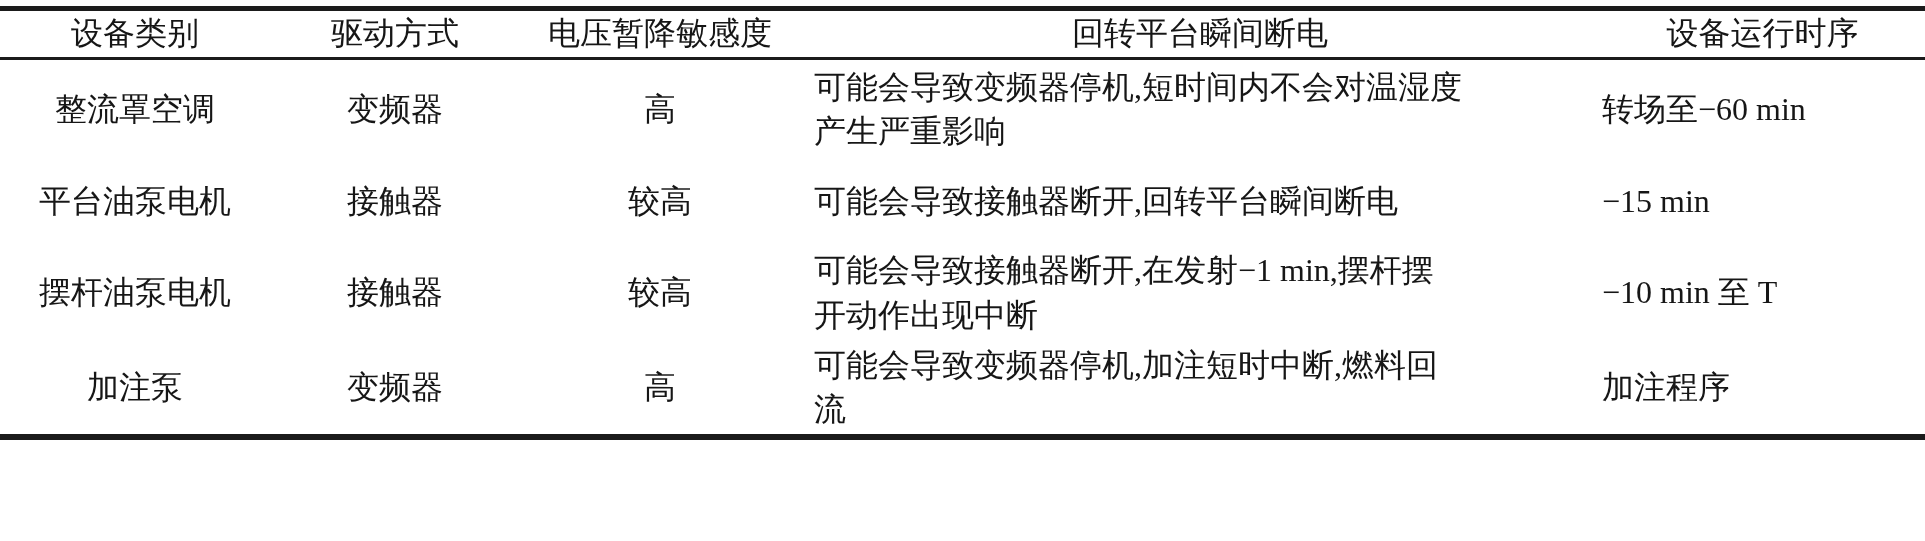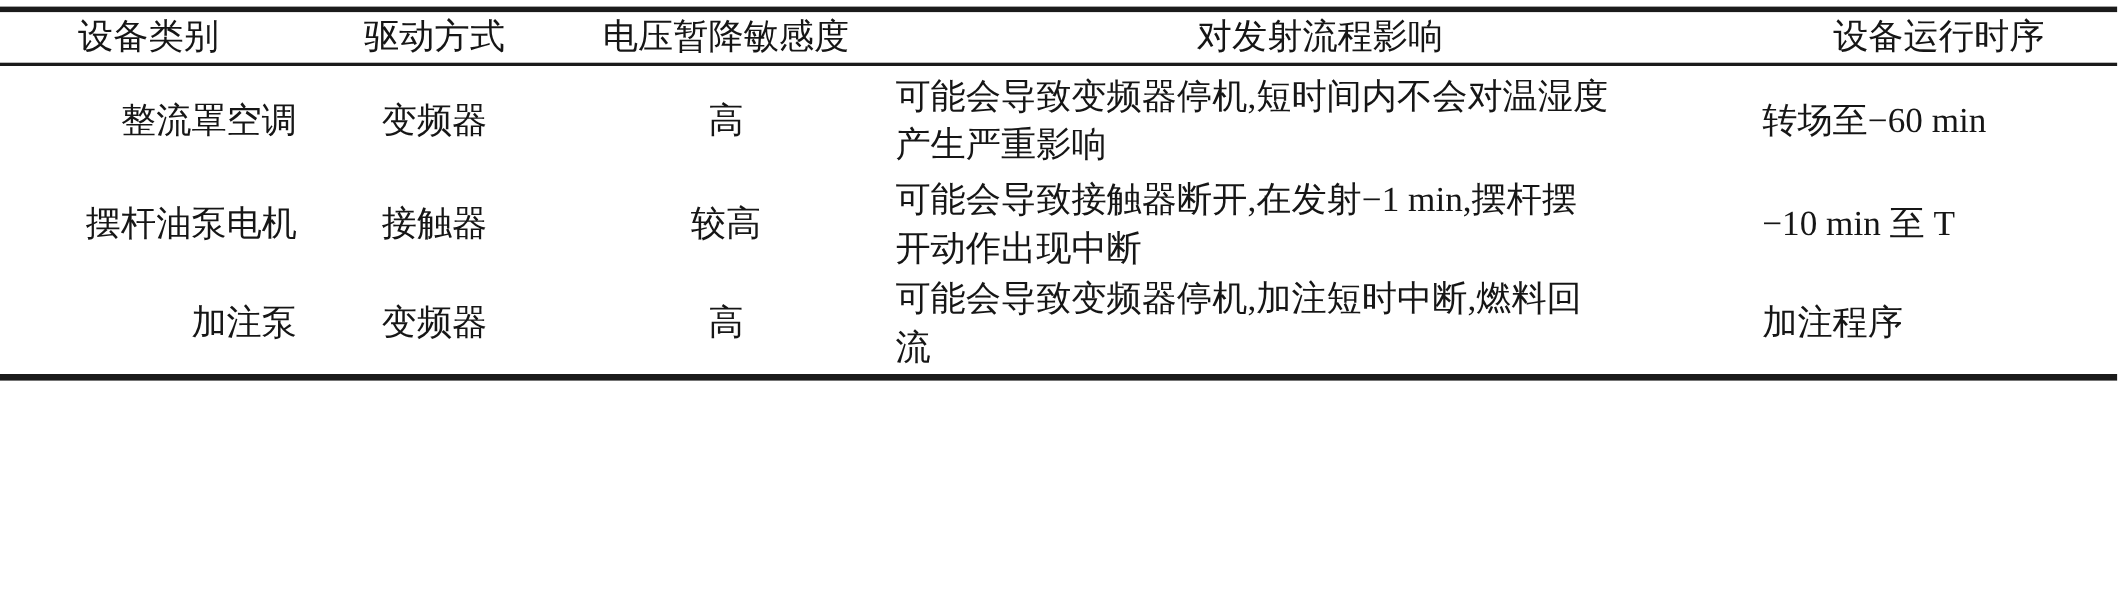--- a/index.html
+++ b/index.html
@@ -42,21 +42,21 @@
   tbody td {
     vertical-align: middle;
     padding: 0;
     line-height: 1.38;
   }
   tbody tr:nth-child(1) { height: 100px; }
   tbody tr:nth-child(2) { height: 86px; }
   tbody tr:nth-child(3) { height: 96px; margin-top: 27px; }
   tbody tr:nth-child(4) { height: 96px; }
   tbody tr:nth-child(5) { height: 90px; }
-  td.c0 { text-align: right; white-space: pre-line; }
+  td.c0 { text-align: center; white-space: pre-line; }
   td.c1 { text-align: center; font-family: Liberation Serif, serif; }
   td.c2 { text-align: center; }
   td.c3 {
     text-align: left;
     white-space: pre-line;
     padding-left: 14px;
     padding-right: 24px;
   }
   td.c4 {
     text-align: left;
@@ -74,32 +74,39 @@
       <col style="width:250px">
       <col style="width:280px">
       <col style="width:800px">
       <col style="width:325px">
     </colgroup>
     <thead>
       <tr>
         <th>设备类别</th>
         <th>驱动方式</th>
         <th>电压暂降敏感度</th>
-        <th>对发射流程影响</th>
+        <th>回转平台瞬间断电</th>
         <th>设备运行时序</th>
       </tr>
     </thead>
     <tbody>
       <tr>
         <td class="c0">整流罩空调</td>
         <td class="c1">变频器</td>
         <td class="c2">高</td>
         <td class="c3">可能会导致变频器停机,短时间内不会对温湿度
 产生严重影响</td>
         <td class="c4">转场至−60 min</td>
+      </tr>
+      <tr>
+        <td class="c0">平台油泵电机</td>
+        <td class="c1">接触器</td>
+        <td class="c2">较高</td>
+        <td class="c3">可能会导致接触器断开,回转平台瞬间断电</td>
+        <td class="c4">−15 min</td>
       </tr>
       <tr>
         <td class="c0">摆杆油泵电机</td>
         <td class="c1">接触器</td>
         <td class="c2">较高</td>
         <td class="c3">可能会导致接触器断开,在发射−1 min,摆杆摆
 开动作出现中断</td>
         <td class="c4">−10 min 至 T</td>
       </tr>
       <tr>

